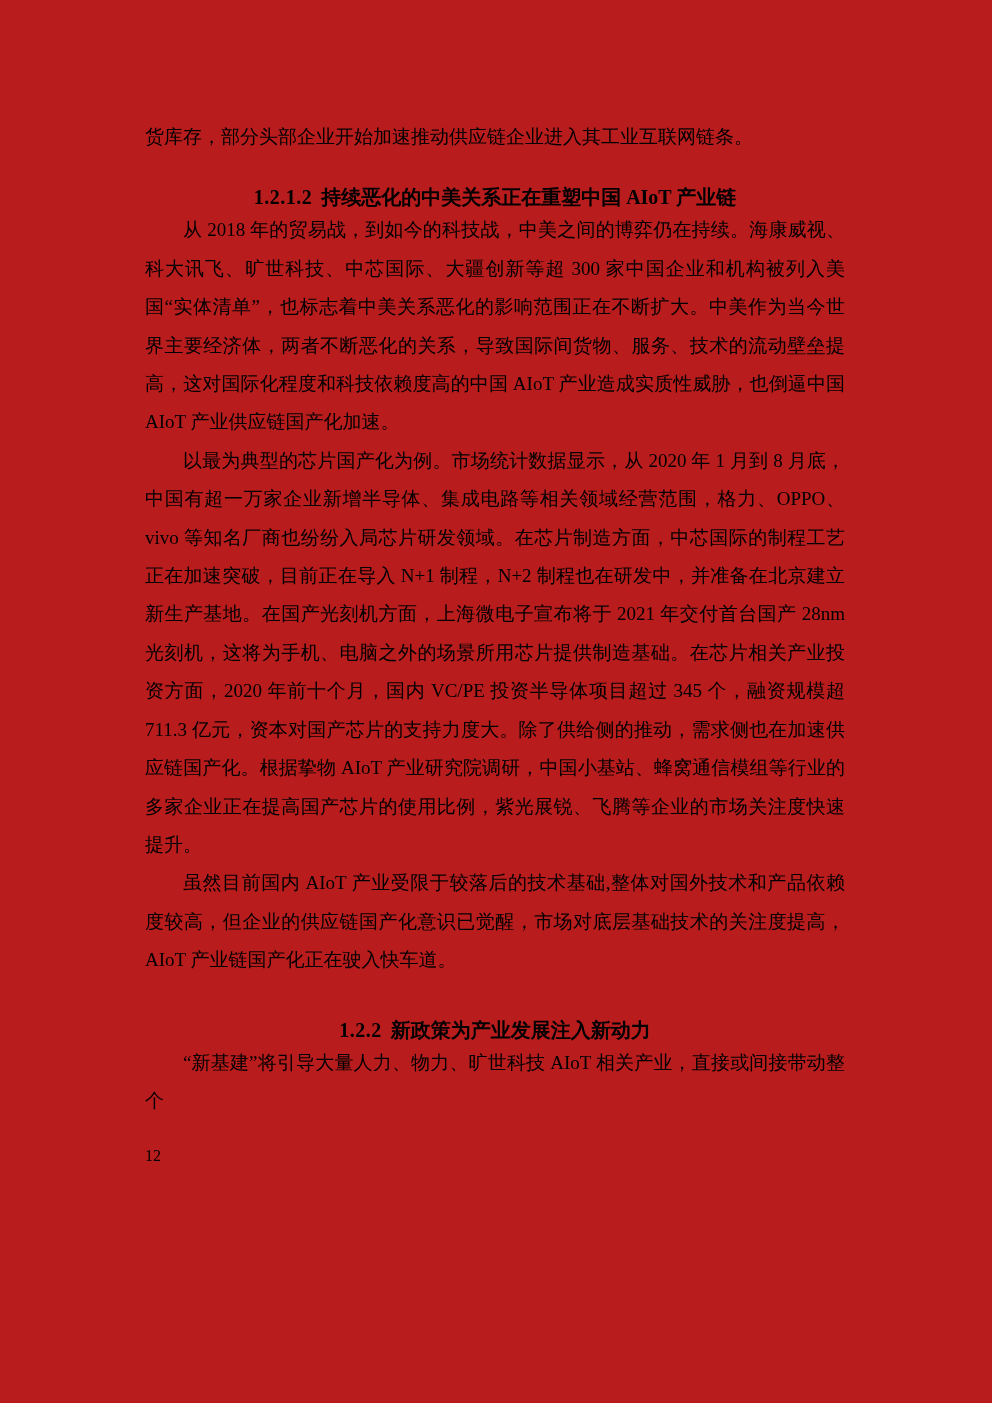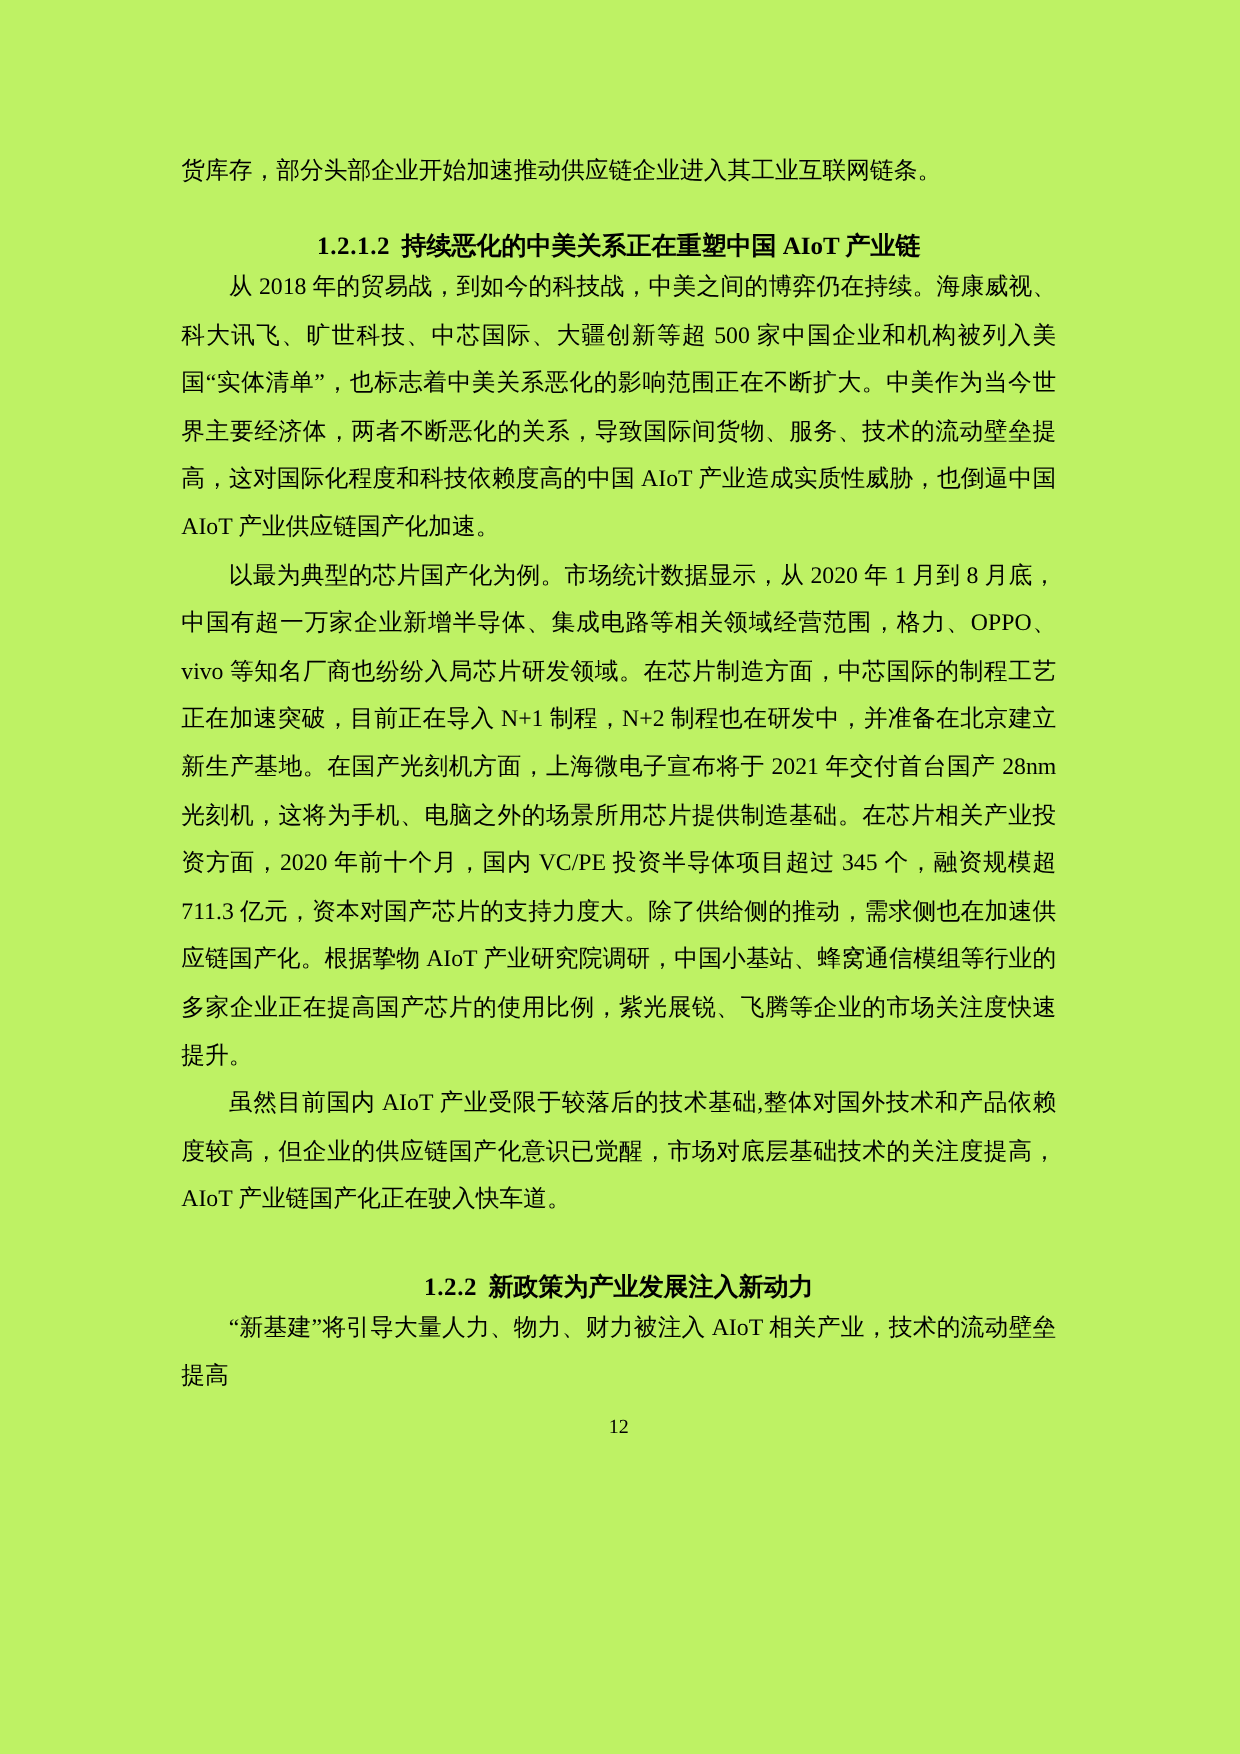--- a/index.html
+++ b/index.html
@@ -4,21 +4,21 @@
 <style>
   html, body {
     margin: 0;
     padding: 0;
     background: #ffffff;
   }
   .page {
     position: relative;
     width: 992px;
     height: 1403px;
-    background: #bef264;
+    background: #b91c1c;
     color: #000000;
     font-family: "Liberation Serif", "DejaVu Serif", serif;
     overflow: hidden;
   }
   .content {
     position: absolute;
     left: 145px;
     right: 147px;
     top: 0;
     padding-top: 118px;
@@ -44,48 +44,47 @@
   .heading .h-num {
     margin-right: 9px;
     letter-spacing: 0.5px;
   }
   .heading-l3 { margin-top: 37px; }
   .heading-l4 { margin-top: 27px; }
   .para-after-heading { margin-top: 24px; }
   .para-after-heading-2 { margin-top: 23px; }
   .heading-after-para { margin-top: 36px; }
   .page-footer {
-    margin-top: 12px;
-    text-align: center;
+    margin-top: 26px;
     font-size: 16px;
     line-height: 20px;
   }
 </style>
 </head>
 <body>
 
 <div class="page">
   <div class="content">
 
     <p class="body-para no-indent">货库存，部分头部企业开始加速推动供应链企业进入其工业互联网链条。</p>
 
     <div class="heading heading-l4">
       <span class="h-num">1.2.1.2</span><span>持续恶化的中美关系正在重塑中国 AIoT 产业链</span>
     </div>
 
-    <p class="body-para para-after-heading">从 2018 年的贸易战，到如今的科技战，中美之间的博弈仍在持续。海康威视、科大讯飞、旷世科技、中芯国际、大疆创新等超 500 家中国企业和机构被列入美国“实体清单”，也标志着中美关系恶化的影响范围正在不断扩大。中美作为当今世界主要经济体，两者不断恶化的关系，导致国际间货物、服务、技术的流动壁垒提高，这对国际化程度和科技依赖度高的中国 AIoT 产业造成实质性威胁，也倒逼中国 AIoT 产业供应链国产化加速。</p>
+    <p class="body-para para-after-heading">从 2018 年的贸易战，到如今的科技战，中美之间的博弈仍在持续。海康威视、科大讯飞、旷世科技、中芯国际、大疆创新等超 300 家中国企业和机构被列入美国“实体清单”，也标志着中美关系恶化的影响范围正在不断扩大。中美作为当今世界主要经济体，两者不断恶化的关系，导致国际间货物、服务、技术的流动壁垒提高，这对国际化程度和科技依赖度高的中国 AIoT 产业造成实质性威胁，也倒逼中国 AIoT 产业供应链国产化加速。</p>
 
     <p class="body-para">以最为典型的芯片国产化为例。市场统计数据显示，从 2020 年 1 月到 8 月底，中国有超一万家企业新增半导体、集成电路等相关领域经营范围，格力、OPPO、vivo 等知名厂商也纷纷入局芯片研发领域。在芯片制造方面，中芯国际的制程工艺正在加速突破，目前正在导入 N+1 制程，N+2 制程也在研发中，并准备在北京建立新生产基地。在国产光刻机方面，上海微电子宣布将于 2021 年交付首台国产 28nm 光刻机，这将为手机、电脑之外的场景所用芯片提供制造基础。在芯片相关产业投资方面，2020 年前十个月，国内 VC/PE 投资半导体项目超过 345 个，融资规模超 711.3 亿元，资本对国产芯片的支持力度大。除了供给侧的推动，需求侧也在加速供应链国产化。根据挚物 AIoT 产业研究院调研，中国小基站、蜂窝通信模组等行业的多家企业正在提高国产芯片的使用比例，紫光展锐、飞腾等企业的市场关注度快速提升。</p>
 
     <p class="body-para">虽然目前国内 AIoT 产业受限于较落后的技术基础,整体对国外技术和产品依赖度较高，但企业的供应链国产化意识已觉醒，市场对底层基础技术的关注度提高，AIoT 产业链国产化正在驶入快车道。</p>
 
     <div class="heading heading-l3 heading-after-para">
       <span class="h-num">1.2.2</span><span>新政策为产业发展注入新动力</span>
     </div>
 
 
 
-    <p class="body-para">“新基建”将引导大量人力、物力、财力被注入 AIoT 相关产业，技术的流动壁垒提高</p>
+    <p class="body-para">“新基建”将引导大量人力、物力、旷世科技 AIoT 相关产业，直接或间接带动整个</p>
 
     <div class="page-footer">12</div>
 
   </div>
 </div>
 
 </body></html>

